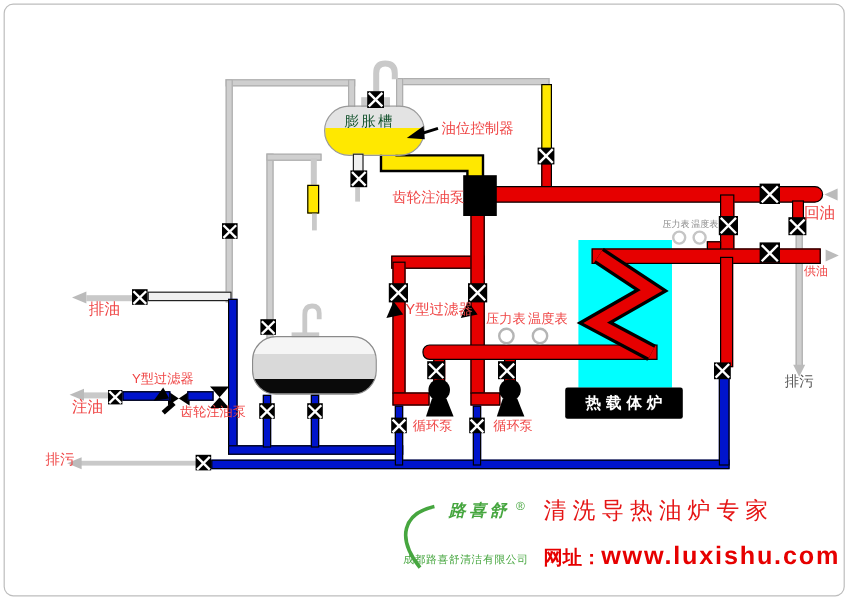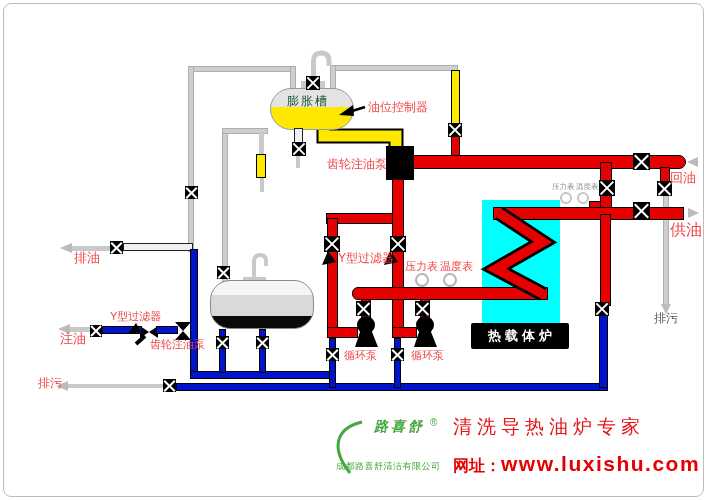--- a/index.html
+++ b/index.html
@@ -165,21 +165,21 @@
   <span class="lbl" style="left:344px;top:349px;font-size:11px">循环泵</span>
   <span class="lbl" style="left:411px;top:349px;font-size:11px">循环泵</span>
   <span class="lbl" style="left:150px;top:338px;font-size:11px">齿轮注油泵</span>
   <span class="lbl" style="left:110px;top:310px;font-size:11px">Y型过滤器</span>
   <span class="lbl" style="left:488px;top:329px;font-size:13px;font-weight:bold;color:#fff;letter-spacing:4px">热载体炉</span>
   <span class="lbl" style="left:74px;top:251px;font-size:13px">排油</span>
   <span class="lbl" style="left:60px;top:332px;font-size:13px">注油</span>
   <span class="lbl" style="left:38px;top:377px;font-size:12px">排污</span>
   <span class="lbl" style="left:654px;top:312px;font-size:12px;color:#555">排污</span>
   <span class="lbl" style="left:670px;top:171px;font-size:13px">回油</span>
-  <span class="lbl" style="left:670px;top:221px;font-size:16px">供油</span>
+  <span class="lbl" style="left:670px;top:221px;font-size:10px">供油</span>
 
   <span class="lbl" style="left:374px;top:419px;font-size:14px;font-weight:bold;font-style:italic;color:#46a63f;letter-spacing:3px;font-family:'DejaVu Serif',serif">路喜舒</span>
   <span class="lbl" style="left:430px;top:417px;font-size:10px;color:#46a63f">®</span>
   <span class="lbl" style="left:336px;top:462px;font-size:9px;color:#46a63f;letter-spacing:0.5px">成都路喜舒清洁有限公司</span>
   <span class="lbl" style="left:453px;top:417px;font-size:19px;font-weight:normal;color:#e51616;letter-spacing:5px">清洗导热油炉专家</span>
   <div class="abs" style="left:453px;top:452px;display:flex;align-items:baseline">
     <span style="font-size:16px;font-weight:bold;color:#e60000">网址：</span>
     <span style="font-size:21px;font-weight:bold;color:#e60000;letter-spacing:1.5px">www.luxishu.com</span>
   </div>
 </div>

